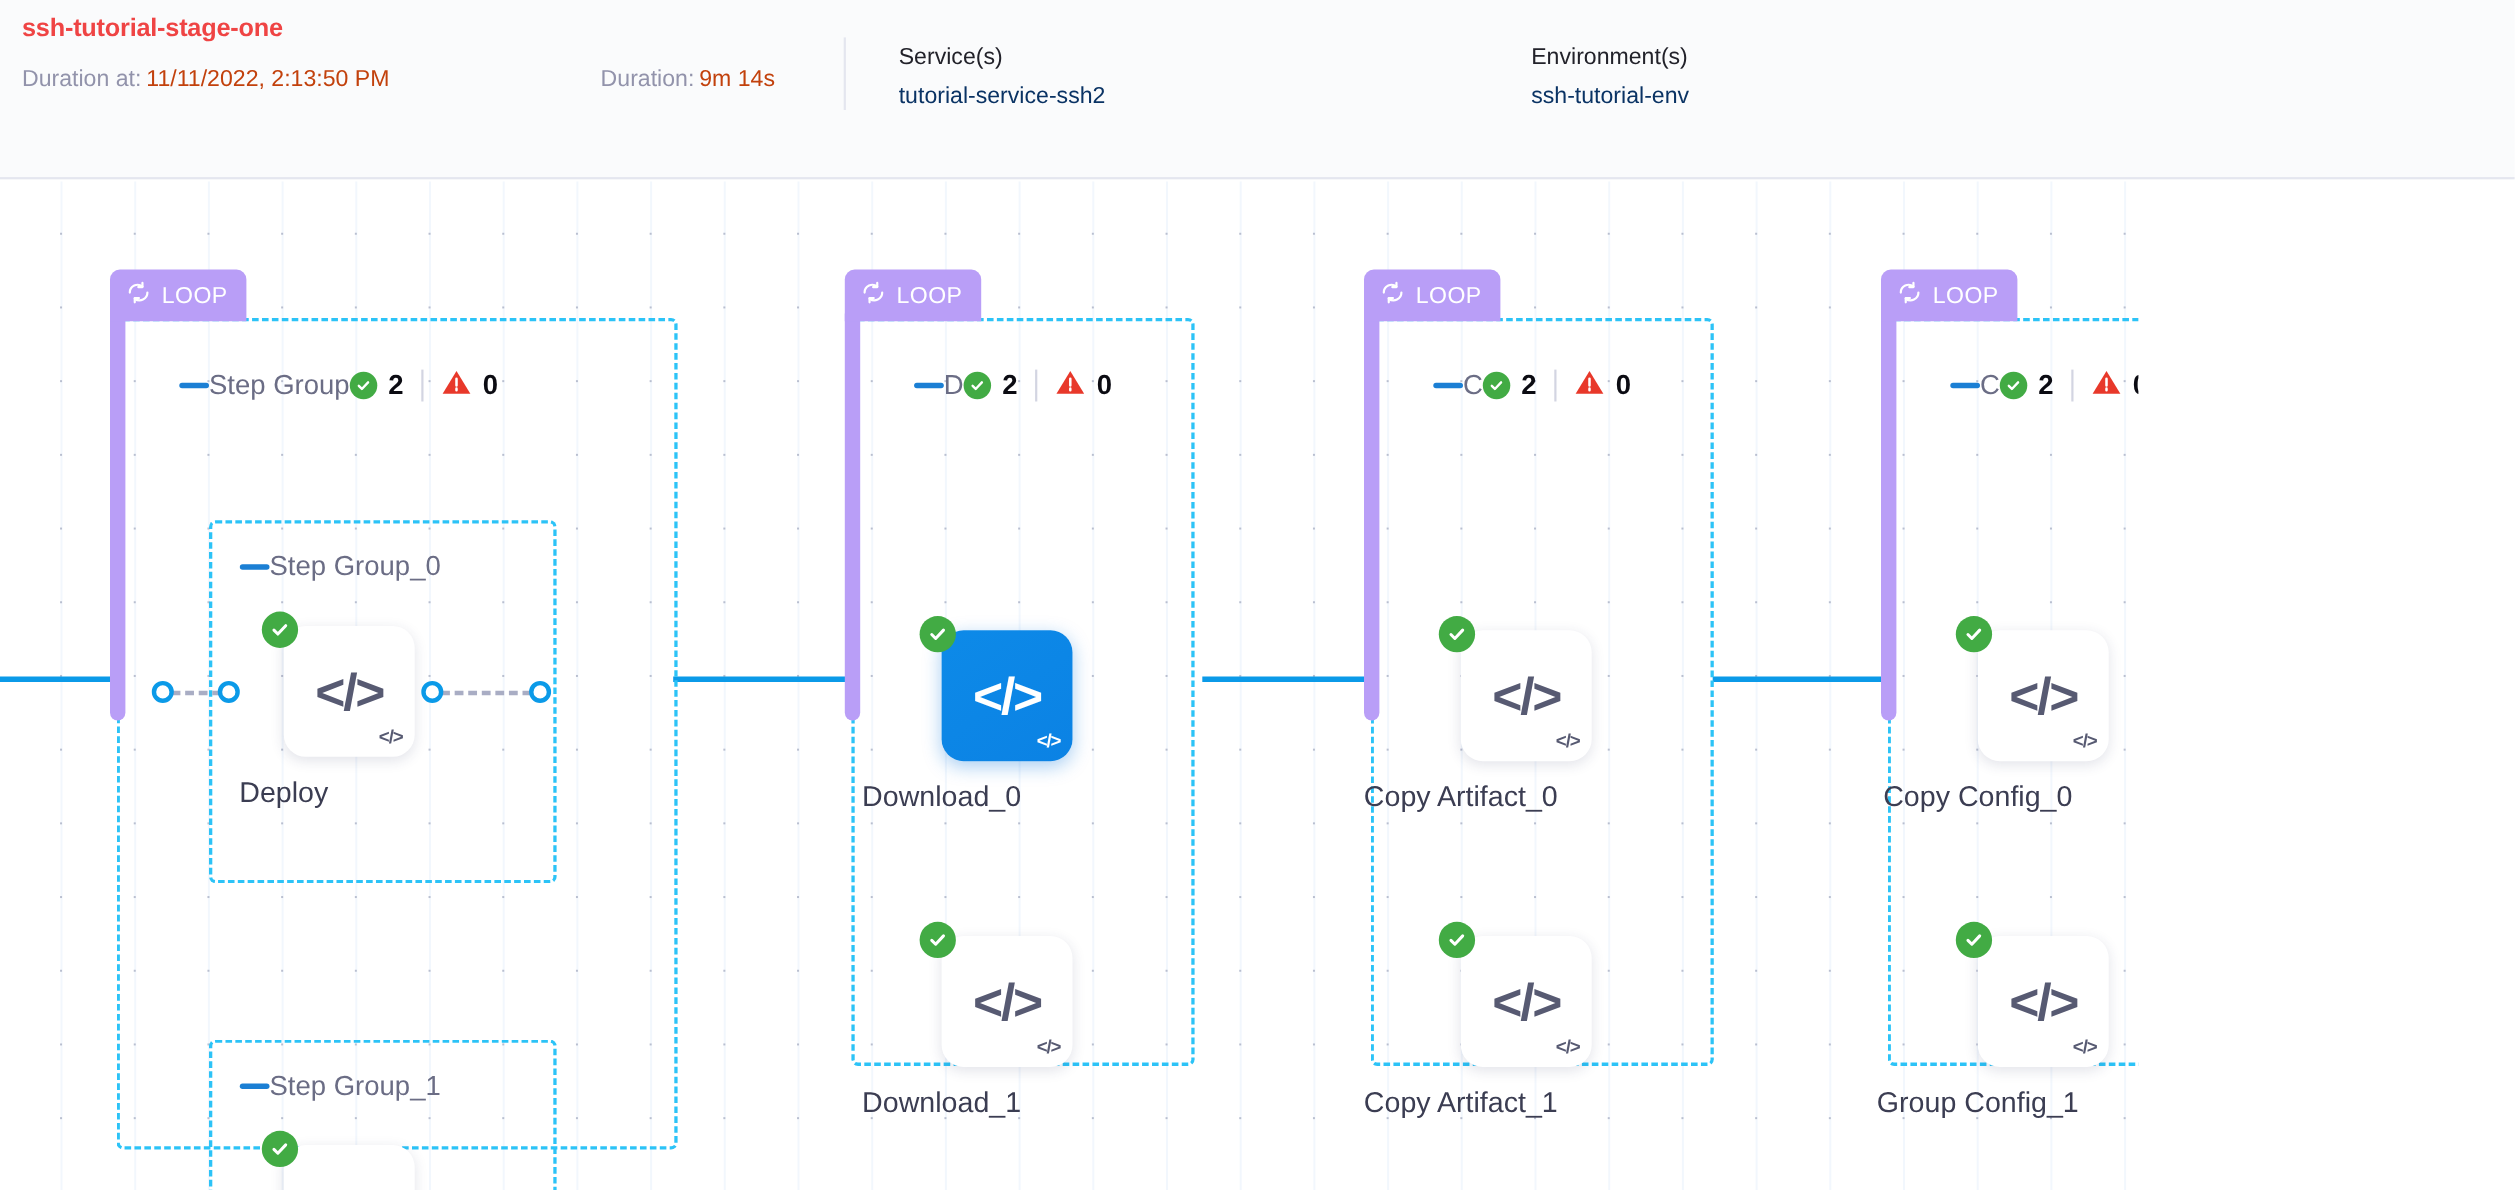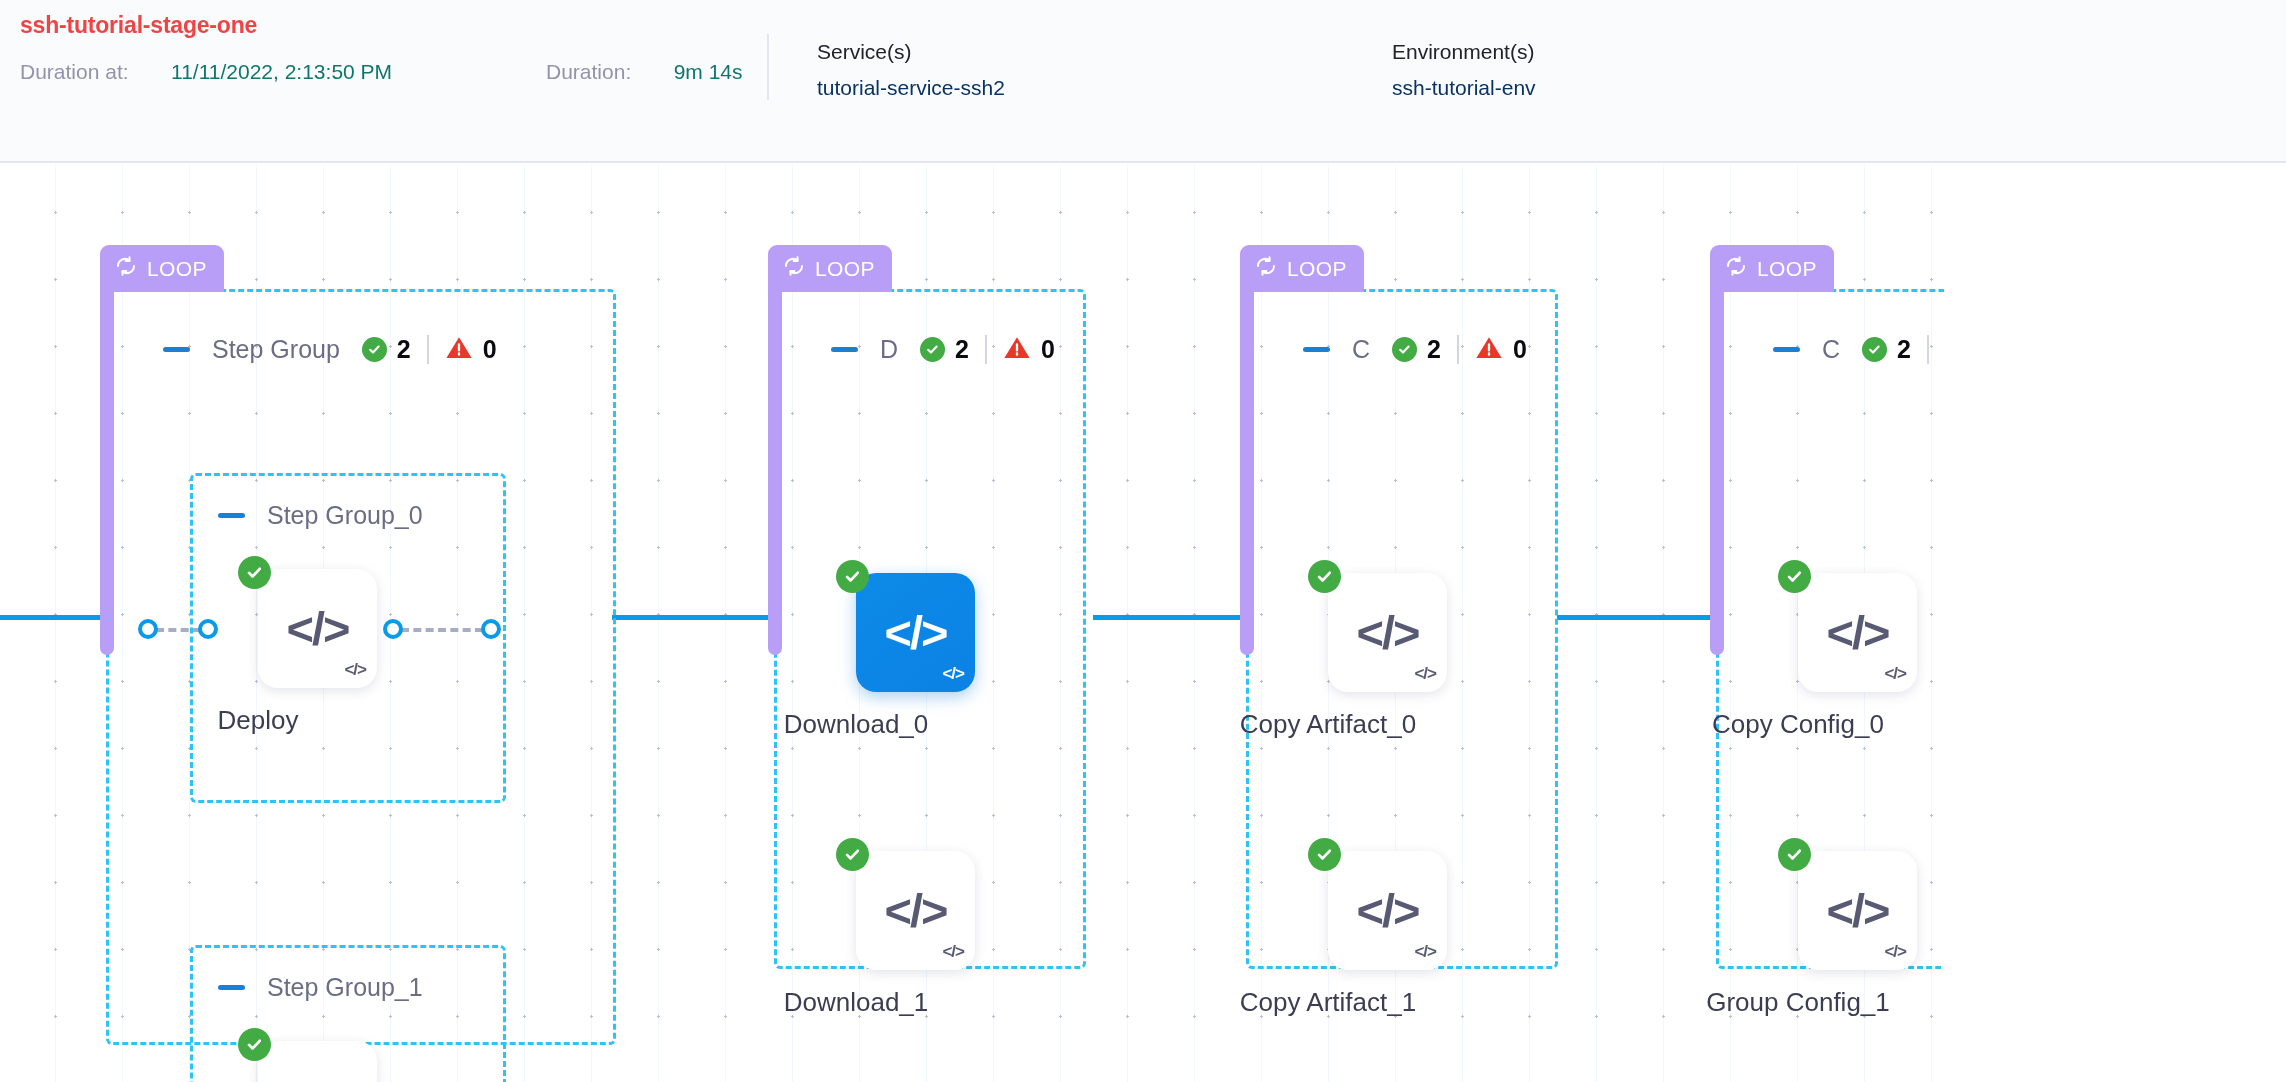--- a/index.html
+++ b/index.html
@@ -15,21 +15,21 @@
     width: 2286px; height: 163px;
     background: #fafbfc;
     border-bottom: 2px solid #e4e6ef;
   }
   .stage-title {
     position: absolute; left: 20px; top: 12px;
     font-size: 23px; font-weight: bold; color: #ef4444;
     letter-spacing: -0.2px;
   }
   .meta-label { color: #9293ab; font-size: 21px; }
-  .meta-value { color: #0f766e; font-size: 21px; margin-left: 38px; }
+  .meta-value { color: #c2410c; font-size: 21px; }
   .meta-started { position: absolute; left: 20px; top: 60px; white-space: nowrap; }
   .meta-duration { position: absolute; left: 546px; top: 60px; white-space: nowrap; }
   .hdr-divider {
     position: absolute; left: 767px; top: 34px;
     width: 2px; height: 66px; background: #e4e6ef;
   }
   .hdr-col { position: absolute; top: 40px; }
   .hdr-col-title { font-size: 21px; color: #22222a; font-weight: normal; }
   .hdr-col-value { font-size: 21px; color: #0a3364; margin-top: 12px; }
   .col-services { left: 817px; }
@@ -68,21 +68,21 @@
     width: 14px; background: #b99ef7;
     border-radius: 0 0 8px 8px; z-index: 3;
   }
   .loop-body {
     position: absolute; left: 6px; top: 44px;
     border: 3px dashed #2cc3f7; border-radius: 6px;
     z-index: 2;
   }
   .grp-head {
     position: absolute; display: flex; align-items: center;
-    gap: 22px; white-space: nowrap; z-index: 6;
+    gap: 0; white-space: nowrap; z-index: 6;
   }
   .collapse-dash {
     width: 27px; height: 5px; background: #1b7fd4; border-radius: 3px;
   }
   .grp-name {
     font-size: 25px; color: #6b6d85;
   }
   .cnt-group { display: flex; align-items: center; gap: 10px; }
   .ok-badge {
     width: 25px; height: 25px; border-radius: 50%;

